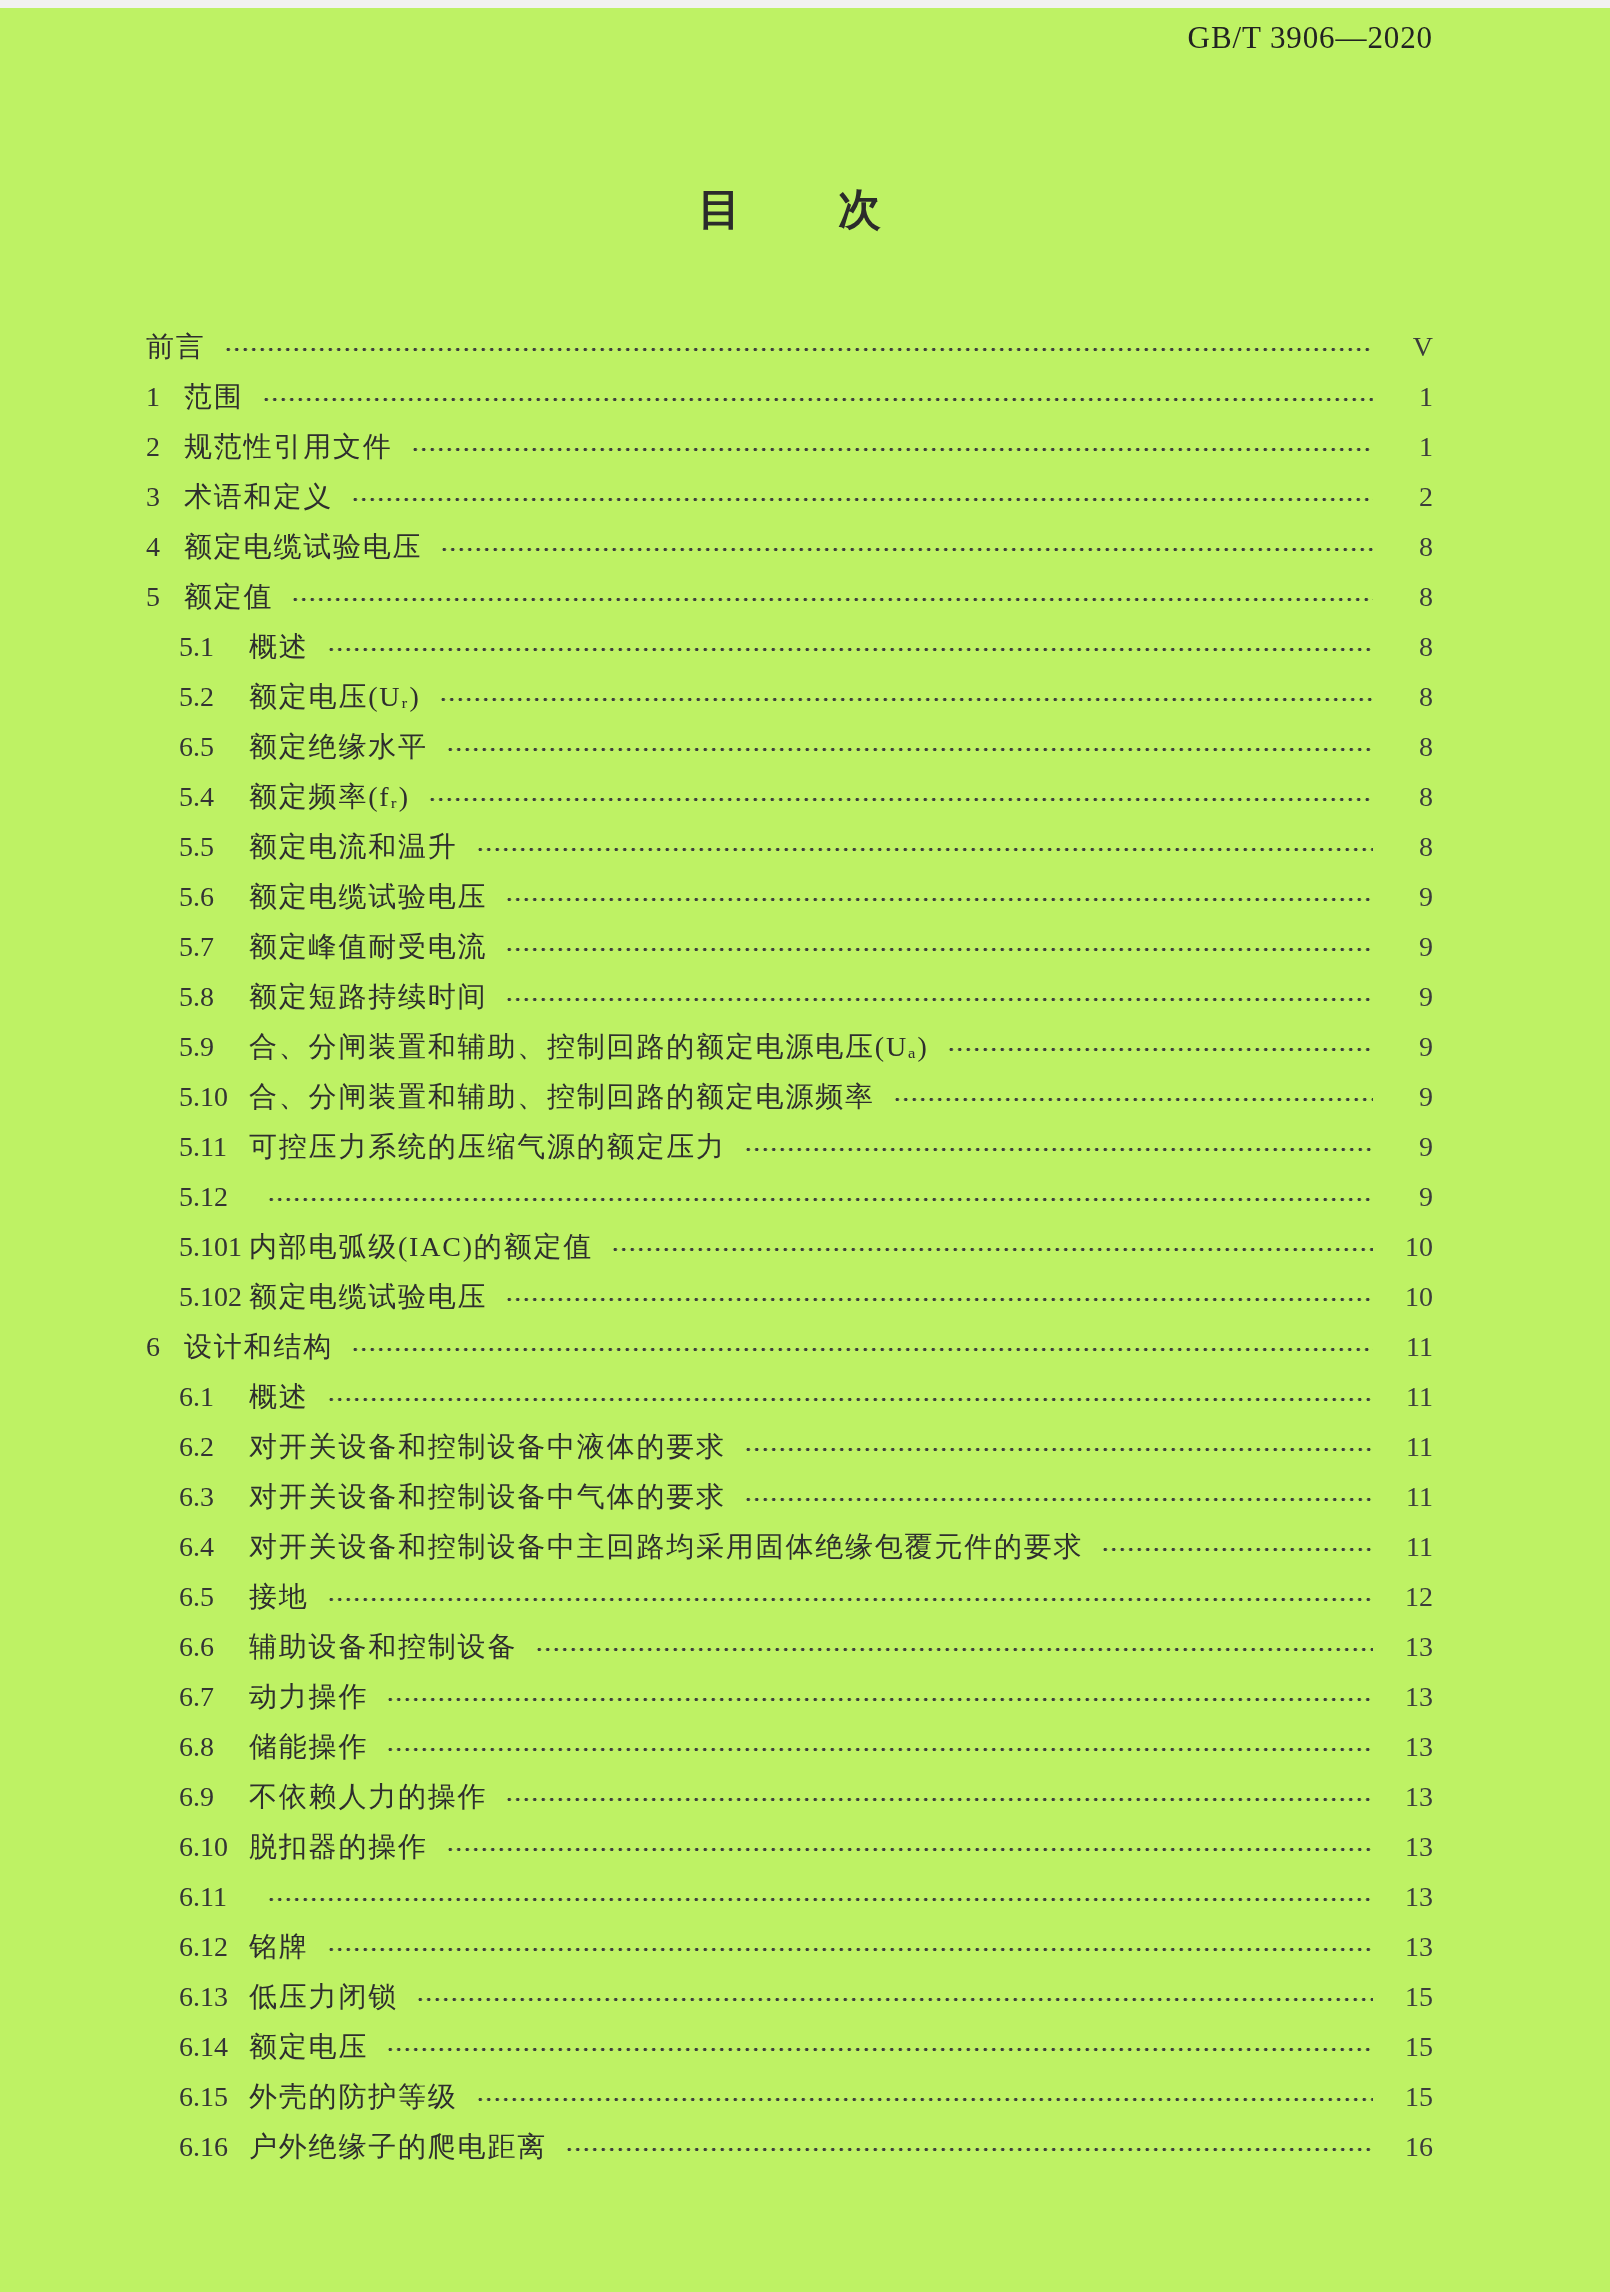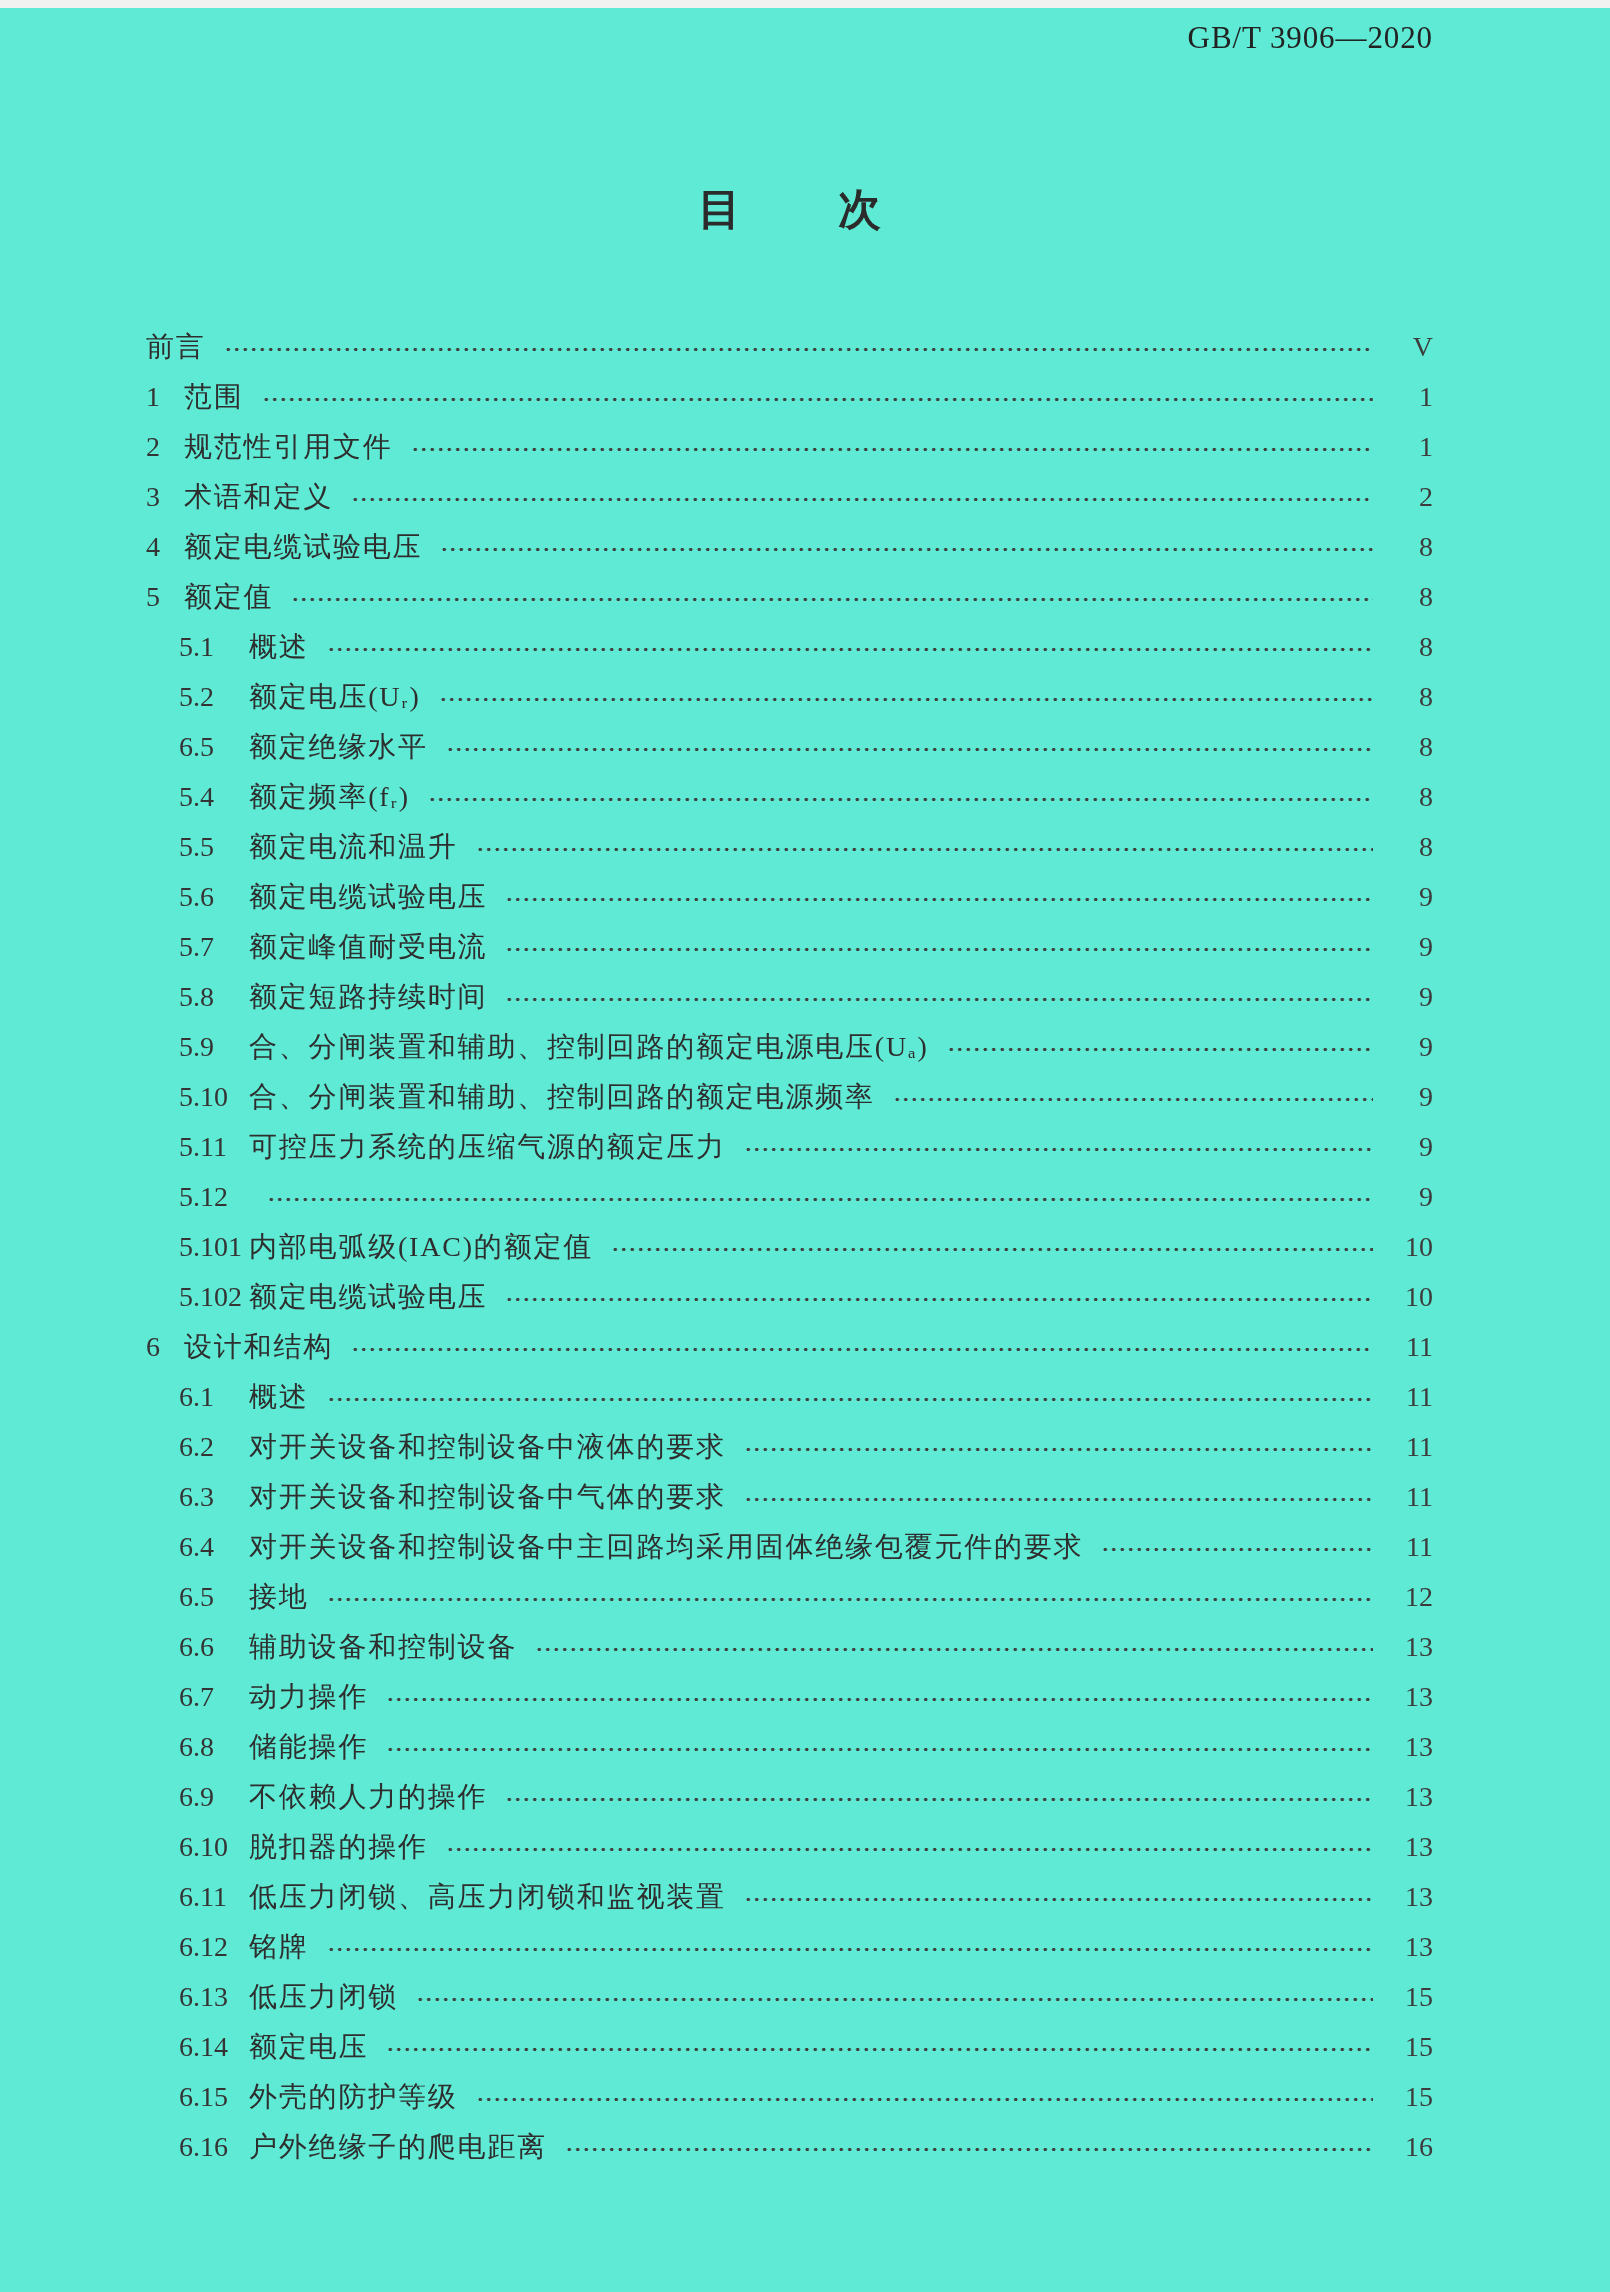--- a/index.html
+++ b/index.html
@@ -4,21 +4,21 @@
 <style>
   html, body {
     margin: 0;
     padding: 0;
     background: #ffffff;
   }
   .page {
     position: relative;
     width: 1610px;
     height: 2293px;
-    background: #5eead4;
+    background: #bef264;
     overflow: hidden;
     font-family: "Liberation Serif", "DejaVu Serif", "DejaVu Sans", serif;
     color: #2e2e2e;
   }
   .scan-edge {
     position: absolute;
     top: 0; left: 0; right: 0;
     height: 8px;
     background: #f2f2f0;
   }
@@ -287,21 +287,20 @@
     <span class="page-num">13</span>
   </div>
       <div class="row sub">
     <span class="num">6.10</span>
     <span class="label">脱扣器的操作</span>
     <span class="dots"></span>
     <span class="page-num">13</span>
   </div>
       <div class="row sub">
     <span class="num">6.11</span>
-    <span class="label">低压力闭锁、高压力闭锁和监视装置</span>
     <span class="dots"></span>
     <span class="page-num">13</span>
   </div>
       <div class="row sub">
     <span class="num">6.12</span>
     <span class="label">铭牌</span>
     <span class="dots"></span>
     <span class="page-num">13</span>
   </div>
       <div class="row sub">

